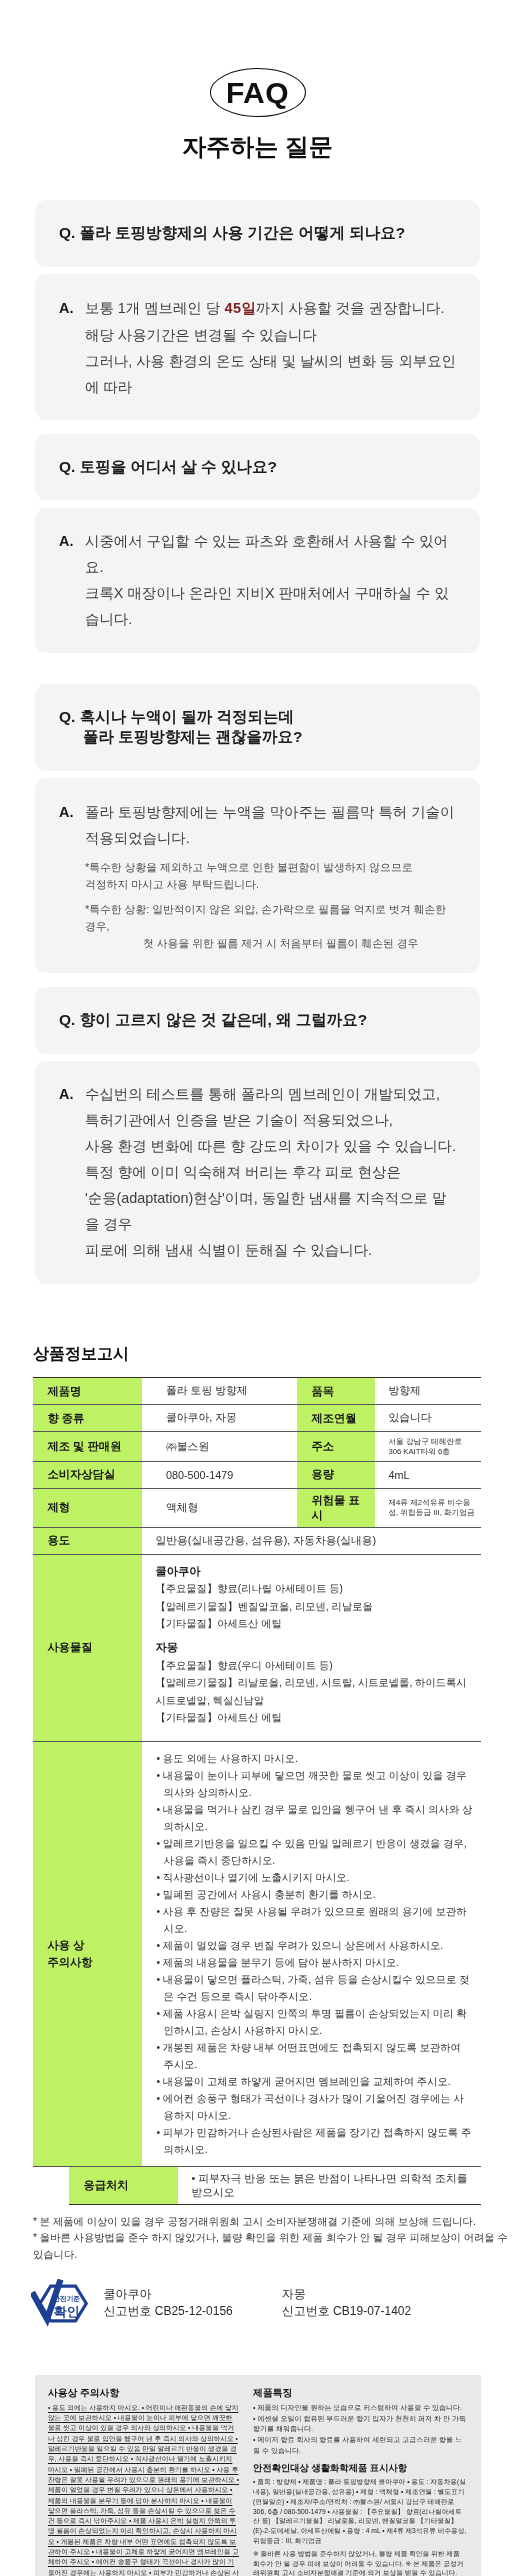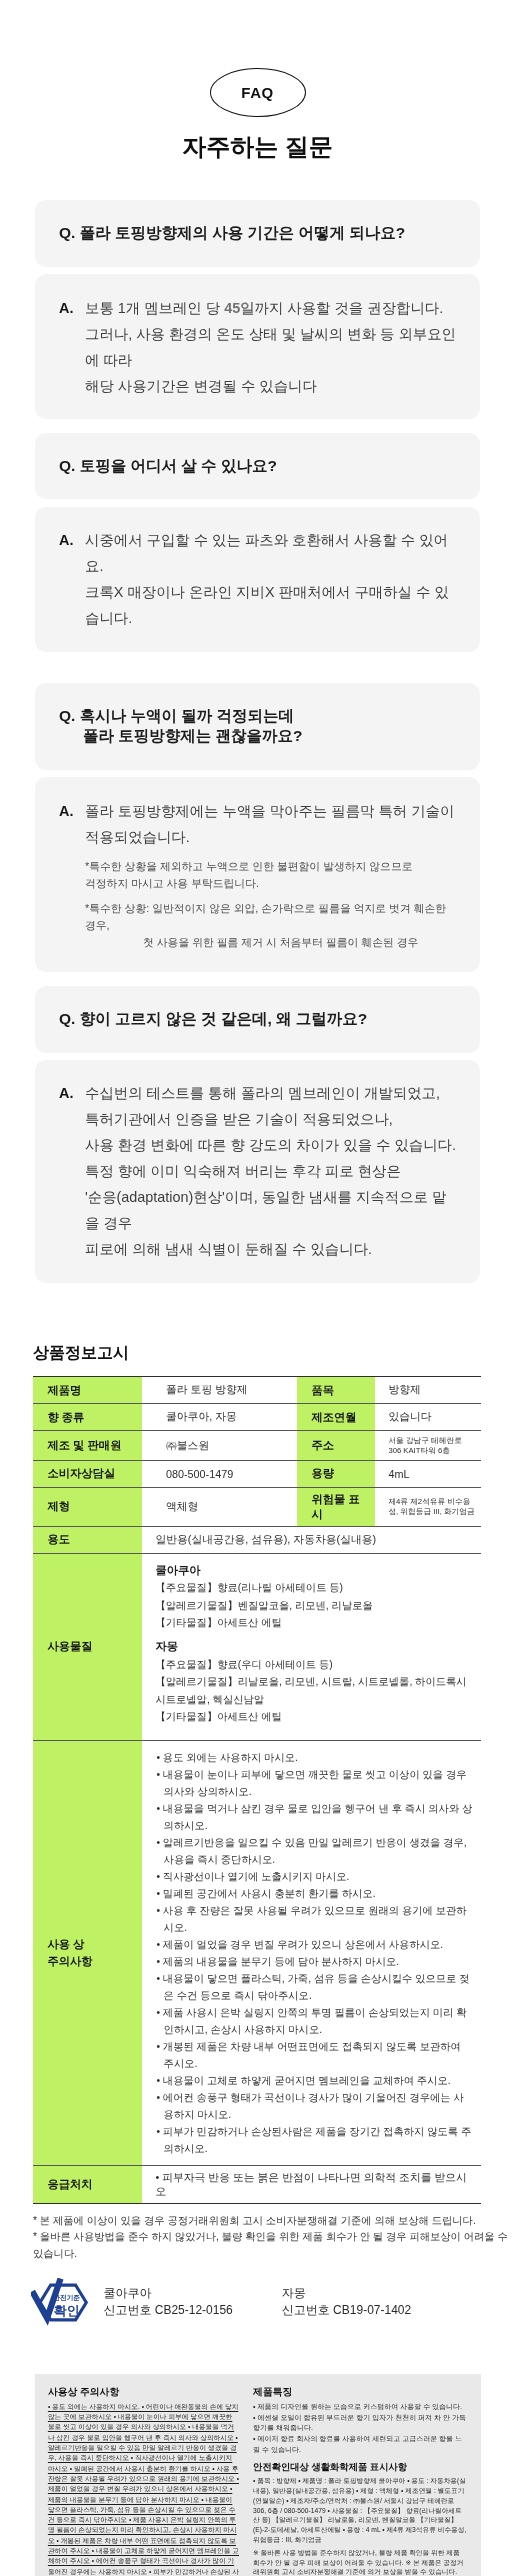--- a/index.html
+++ b/index.html
@@ -5,40 +5,40 @@
   html,body{margin:0;padding:0;}
   body{
     width:515px;height:2606px;background:#ffffff;overflow:hidden;
     font-family:"Liberation Sans","DejaVu Sans",sans-serif;color:#151515;
     -webkit-font-smoothing:antialiased;
   }
   
   .faq-badge{
     width:94px;height:47px;margin:68px auto 0;border:1.5px solid #101010;border-radius:50%;
     display:flex;align-items:center;justify-content:center;
-    font-size:15px;font-weight:800;letter-spacing:0.5px;color:#101010;text-align:center;
+    font-size:30px;font-weight:800;letter-spacing:0.5px;color:#101010;text-align:center;
   }
   .faq-title{margin-top:14.4px;text-align:center;font-size:24px;font-weight:800;color:#0f0f0f;}
   
   .faq-list{width:445px;margin:0 auto;}
   .qa-box{background:#f4f4f5;border-radius:11.3px;box-sizing:border-box;position:relative;}
   .q-box{padding:23px 24px;font-size:15.5px;font-weight:800;line-height:20.6px;color:#1c1c1c;}
   .q-box .q-cont{margin-left:24px;}
   .a-box{padding:20.6px 24px;font-size:14.4px;line-height:26px;color:#3d3d3d;}
   .a-pre{position:absolute;left:24px;font-weight:800;color:#161616;}
   .a-cont{margin-left:26px;}
-  .a-bold{font-weight:800;color:#737373;}
+  .a-bold{font-weight:800;color:#7f1d1d;font-family:Liberation Mono, monospace;}
   .a-note{font-size:10.8px;line-height:17px;color:#4a4a4a;margin-top:8.2px;}
   .a-note .ind{margin-left:58px;}
   .mt72{margin-top:37px}.mt60{margin-top:31px}.mt26{margin-top:13.4px}.mt14{margin-top:7.2px}.mt28{margin-top:14.4px}
   
   .info-title{margin:60px 0 0 33px;font-size:16px;font-weight:800;color:#101010;}
   .itable{width:448px;margin:12.4px 0 0 33px;border-top:1.5px solid #2e2e2e;}
   .it-row{display:flex;border-bottom:1px solid #565656;min-height:26px;align-items:stretch;}
-  .it-row.thick{border-bottom:1.5px solid #2e2e2e;}
+  .it-row.thick{border-bottom:1.5px solid #2e2e2e;margin-left:36px;}
   .lab{background:#bef264;font-weight:700;font-size:11.3px;color:#171717;display:flex;align-items:center;box-sizing:border-box;padding:4.1px 4.1px 4.1px 14.4px;}
   .val{font-size:10.8px;color:#2c2c2c;display:flex;align-items:center;box-sizing:border-box;padding:4.1px 5.2px 4.1px 13.4px;}
   .val.small{font-size:7.7px;}
   .w-l1{width:109px;flex:none;}
   .w-v1{width:152px;flex:none;padding-left:24px;}
   .w-l2{width:81px;flex:none;border-left:3.1px solid #ffffff;}
   .w-v2{flex:1;}
   .lab.col{flex-direction:column;justify-content:center;align-items:flex-start;line-height:17.5px;}
   .cellblock{box-sizing:border-box;padding:8.2px 7.2px 8.2px 13.4px;flex:1;}
   .mat-name{font-size:11.3px;font-weight:800;color:#1b1b1b;line-height:17.5px;}
@@ -75,22 +75,22 @@
 
 <div class="faq-list">
 
   <div class="qa-box q-box mt72">
     <span>Q. 폴라 토핑방향제의 사용 기간은 어떻게 되나요?</span>
   </div>
   <div class="qa-box a-box mt14">
     <span class="a-pre">A.</span>
     <div class="a-cont">
       <div><span>보통 1개 멤브레인 당 </span><span class="a-bold">45일</span><span>까지 사용할 것을 권장합니다.</span></div>
+      <div>해당 사용기간은 변경될 수 있습니다</div>
       <div>그러나, 사용 환경의 온도 상태 및 날씨의 변화 등 외부요인에 따라</div>
-      <div>해당 사용기간은 변경될 수 있습니다</div>
     </div>
   </div>
 
   <div class="qa-box q-box mt26">
     <span>Q. 토핑을 어디서 살 수 있나요?</span>
   </div>
   <div class="qa-box a-box mt14">
     <span class="a-pre">A.</span>
     <div class="a-cont">
       <div>시중에서 구입할 수 있는 파츠와 호환해서 사용할 수 있어요.</div>

